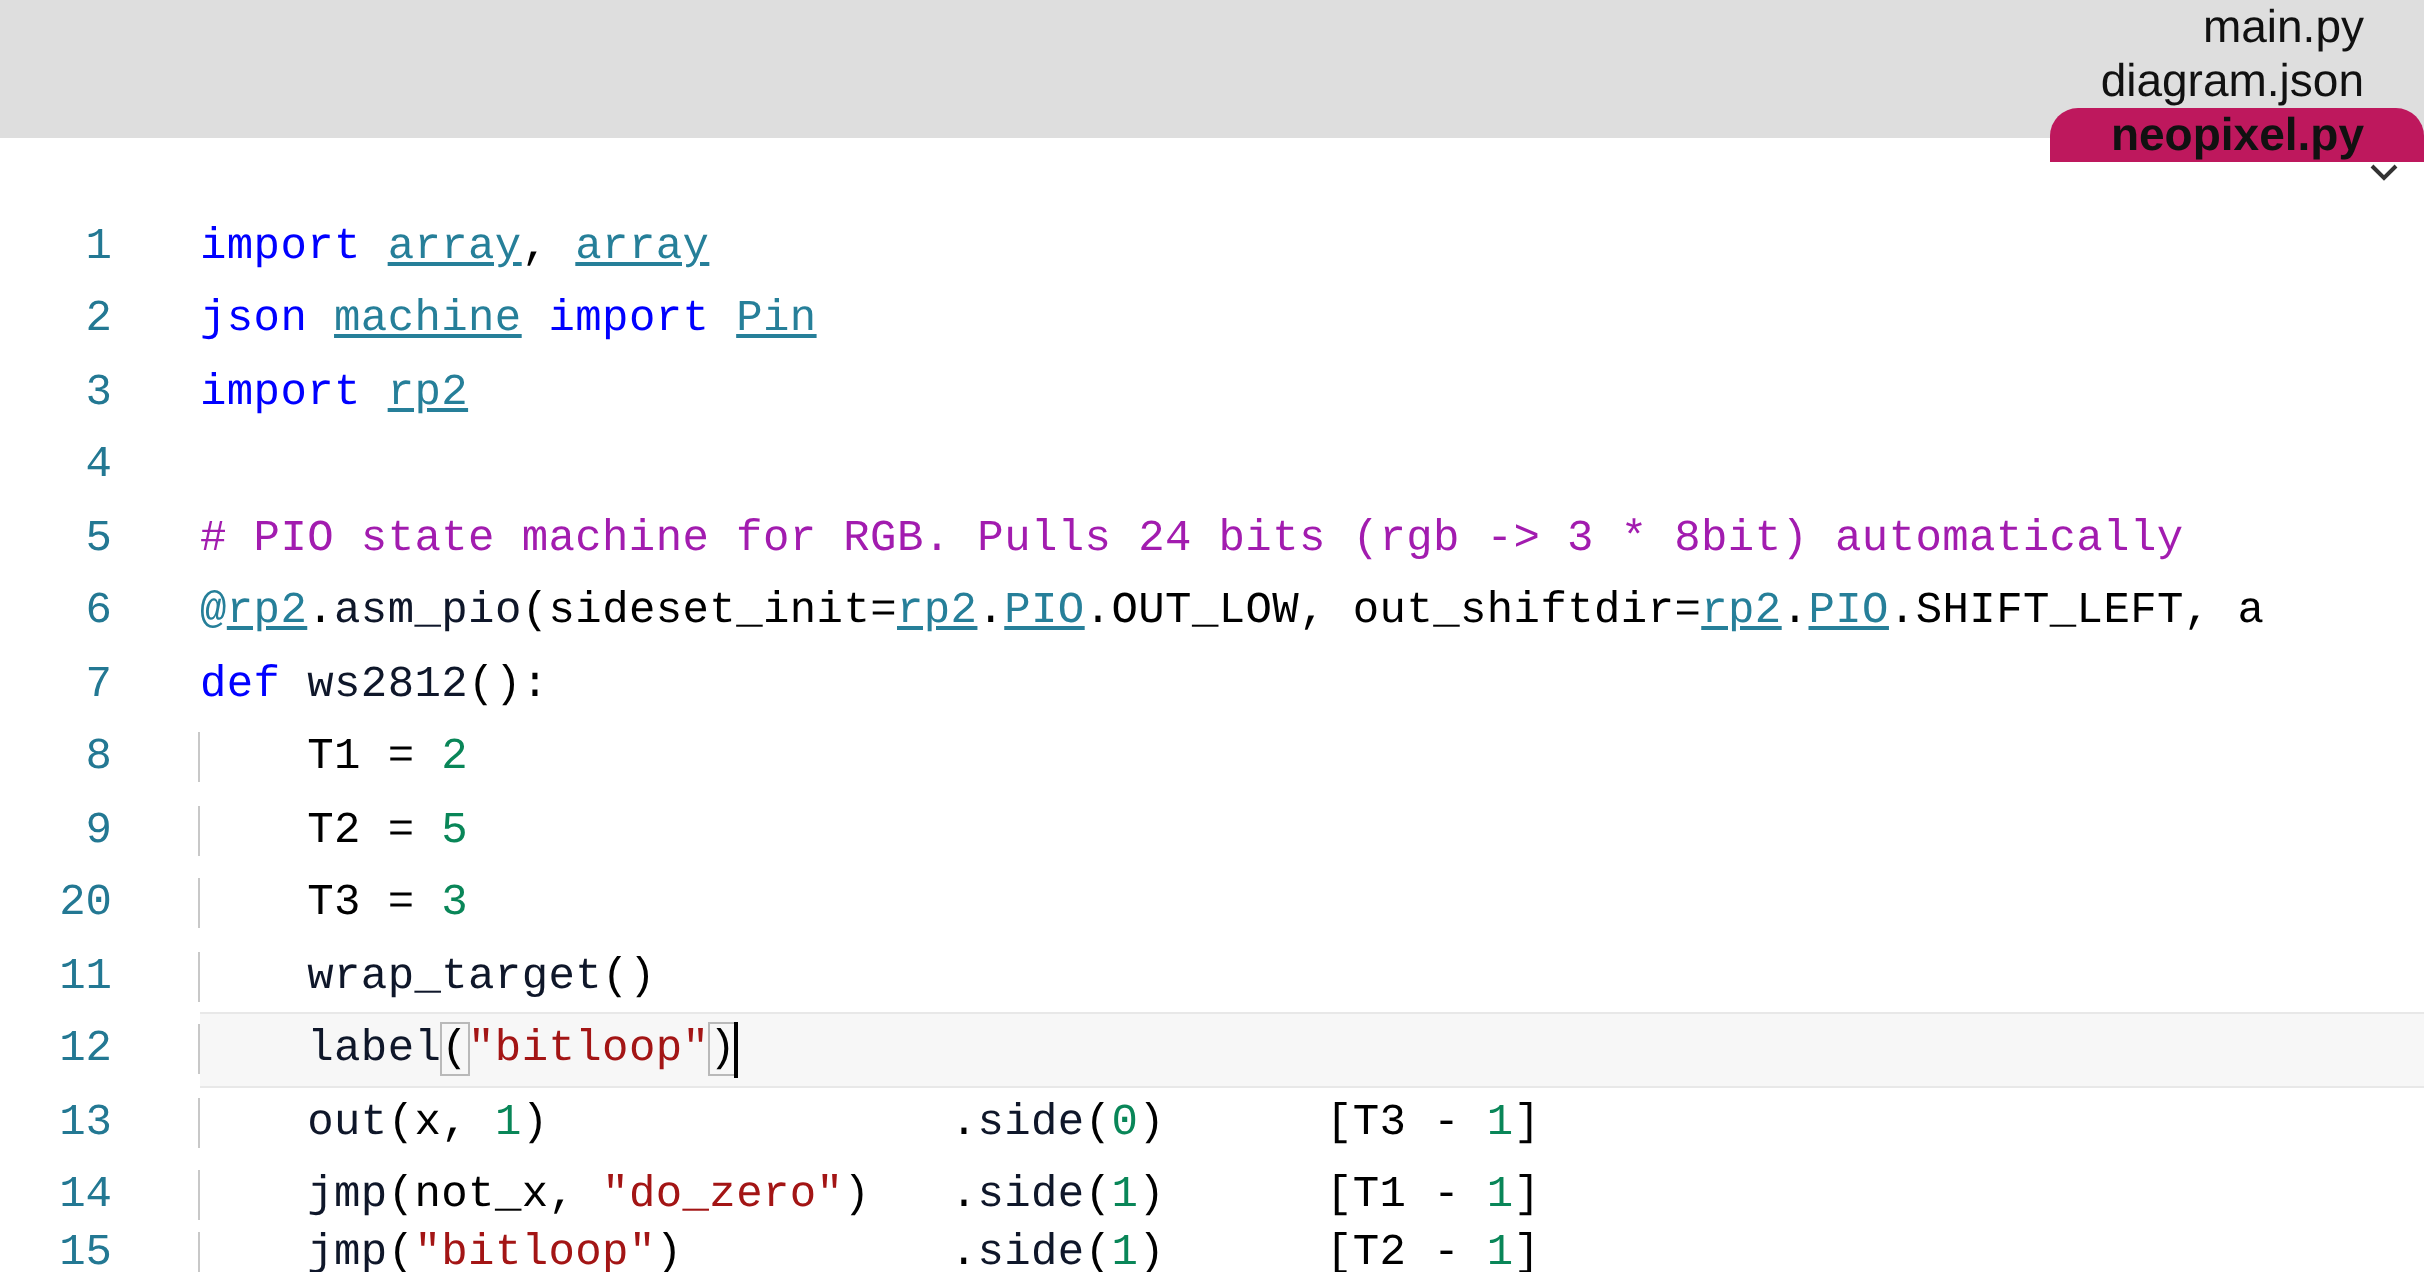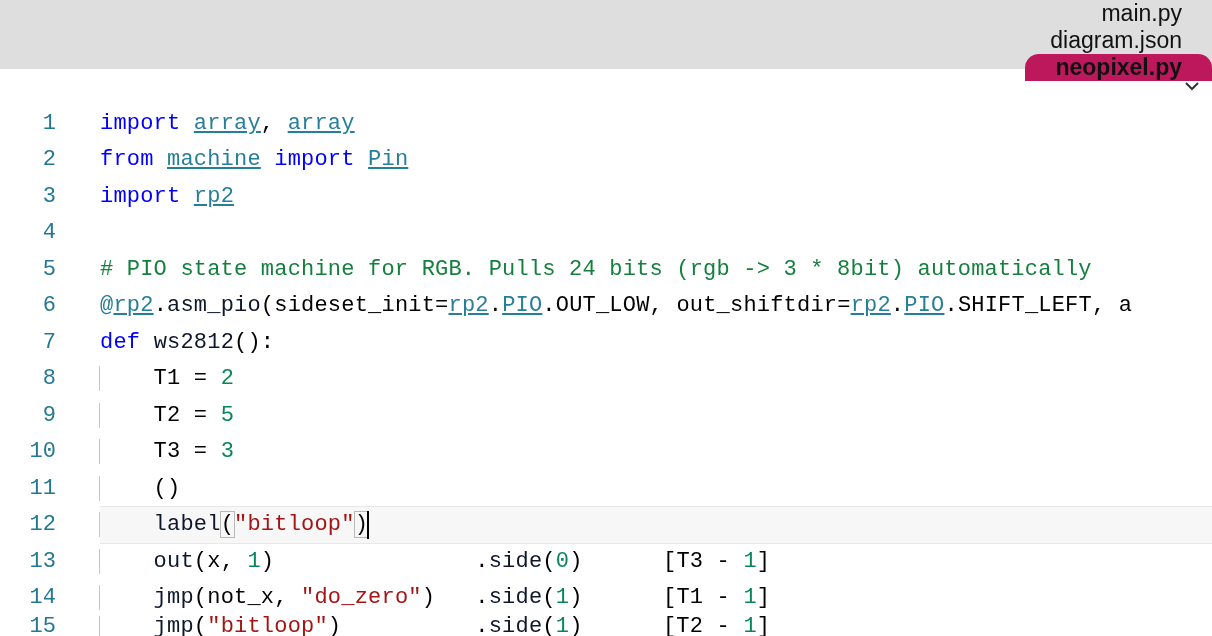--- a/index.html
+++ b/index.html
@@ -89,21 +89,21 @@
   .indent-guide {
     color: transparent;
     border-left: 1px solid #c8c8c8;
     margin-left: -1px;
   }
   .kw  { color: #0000ff; }
   .fn  { color: #0f172a; }
   .mod { color: #267f99; text-decoration: underline; }
   .num { color: #098658; }
   .str { color: #a31515; }
-  .cmt { color: #15803d; }
+  .cmt { color: #a21caf; }
   .dec { color: #267f99; }
   .op  { color: #000000; }
   .plain { color: #000000; }
   .bracket-hl {
     border: 1px solid #b9b9b9;
     margin: -1px;
   }
   .cursor {
     display: inline-block;
     width: 2px;
@@ -135,21 +135,21 @@
 
 <div class="editor">
 
   <div class="line">
     <div class="gutter">1</div>
     <div class="code"><span class="kw">import</span><span class="plain"> </span><span class="mod">array</span><span class="plain">, </span><span class="mod">array</span></div>
   </div>
 
   <div class="line">
     <div class="gutter">2</div>
-    <div class="code"><span class="kw">from</span><span class="plain"> </span><span class="mod">machine</span><span class="plain"> </span><span class="kw">import</span><span class="plain"> </span><span class="mod">Pin</span></div>
+    <div class="code"><span class="kw">json</span><span class="plain"> </span><span class="mod">machine</span><span class="plain"> </span><span class="kw">import</span><span class="plain"> </span><span class="mod">Pin</span></div>
   </div>
 
   <div class="line">
     <div class="gutter">3</div>
     <div class="code"><span class="kw">import</span><span class="plain"> </span><span class="mod">rp2</span></div>
   </div>
 
   <div class="line">
     <div class="gutter">4</div>
     <div class="code"></div>
@@ -174,27 +174,27 @@
     <div class="gutter">8</div>
     <div class="code"><span class="indent-guide">    </span><span class="plain">T1</span><span class="op"> = </span><span class="num">2</span></div>
   </div>
 
   <div class="line">
     <div class="gutter">9</div>
     <div class="code"><span class="indent-guide">    </span><span class="plain">T2</span><span class="op"> = </span><span class="num">5</span></div>
   </div>
 
   <div class="line">
-    <div class="gutter">10</div>
+    <div class="gutter">20</div>
     <div class="code"><span class="indent-guide">    </span><span class="plain">T3</span><span class="op"> = </span><span class="num">3</span></div>
   </div>
 
   <div class="line">
     <div class="gutter">11</div>
-    <div class="code"><span class="indent-guide">    </span><span class="plain">(</span><span class="plain">)</span></div>
+    <div class="code"><span class="indent-guide">    </span><span class="fn">wrap_target</span><span class="plain">(</span><span class="plain">)</span></div>
   </div>
 
   <div class="line current">
     <div class="gutter">12</div>
     <div class="code"><span class="indent-guide">    </span><span class="fn">label</span><span class="plain bracket-hl">(</span><span class="str">"bitloop"</span><span class="plain bracket-hl">)</span><span class="cursor"></span></div>
   </div>
 
   <div class="line">
     <div class="gutter">13</div>
     <div class="code"><span class="indent-guide">    </span><span class="fn">out</span><span class="plain">(</span><span class="plain">x</span><span class="plain">, </span><span class="num">1</span><span class="plain">)</span><span class="plain">               </span><span class="plain">.</span><span class="fn">side</span><span class="plain">(</span><span class="num">0</span><span class="plain">)</span><span class="plain">      </span><span class="plain">[</span><span class="plain">T3</span><span class="op"> - </span><span class="num">1</span><span class="plain">]</span></div>

